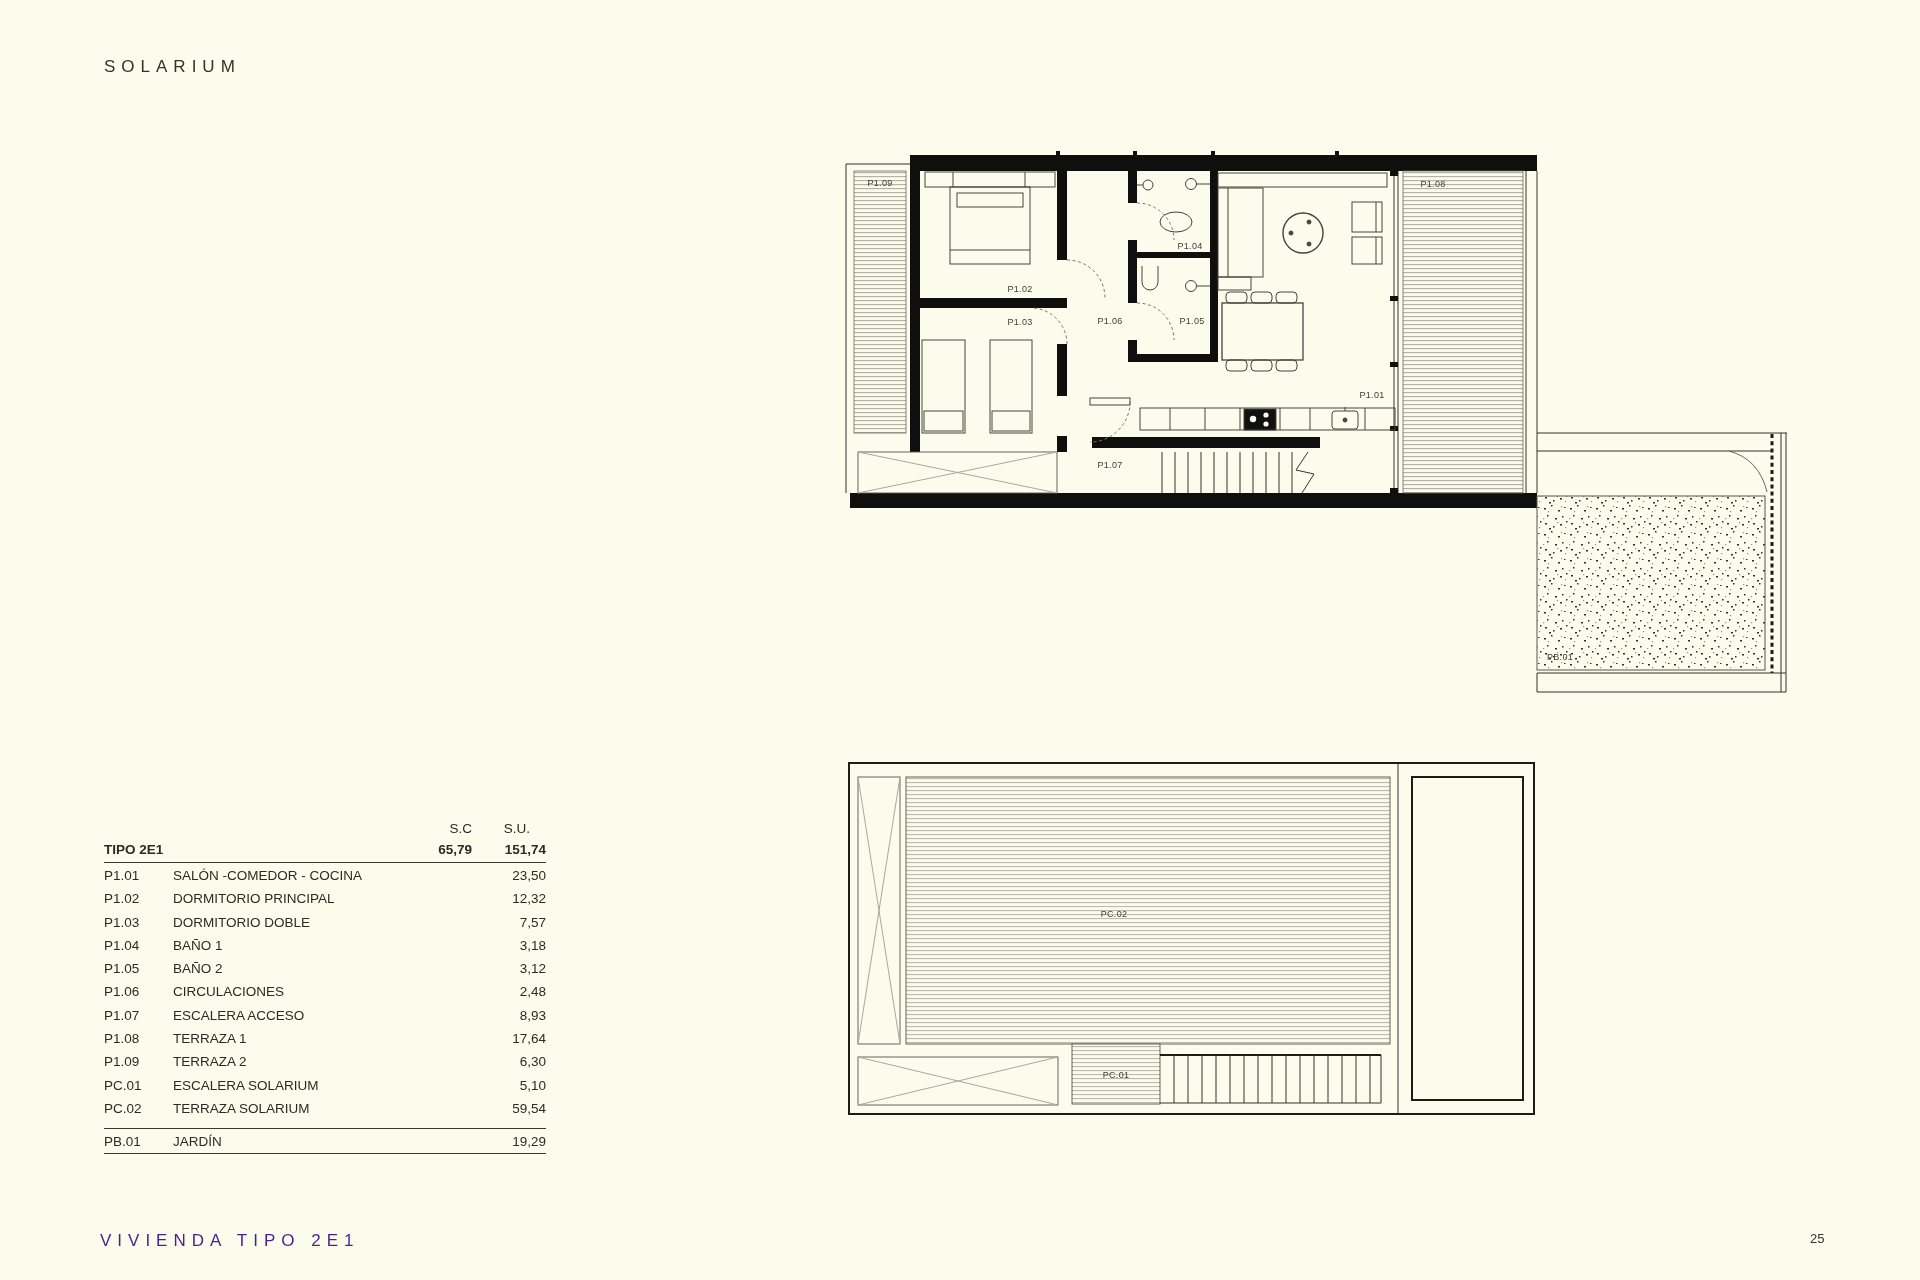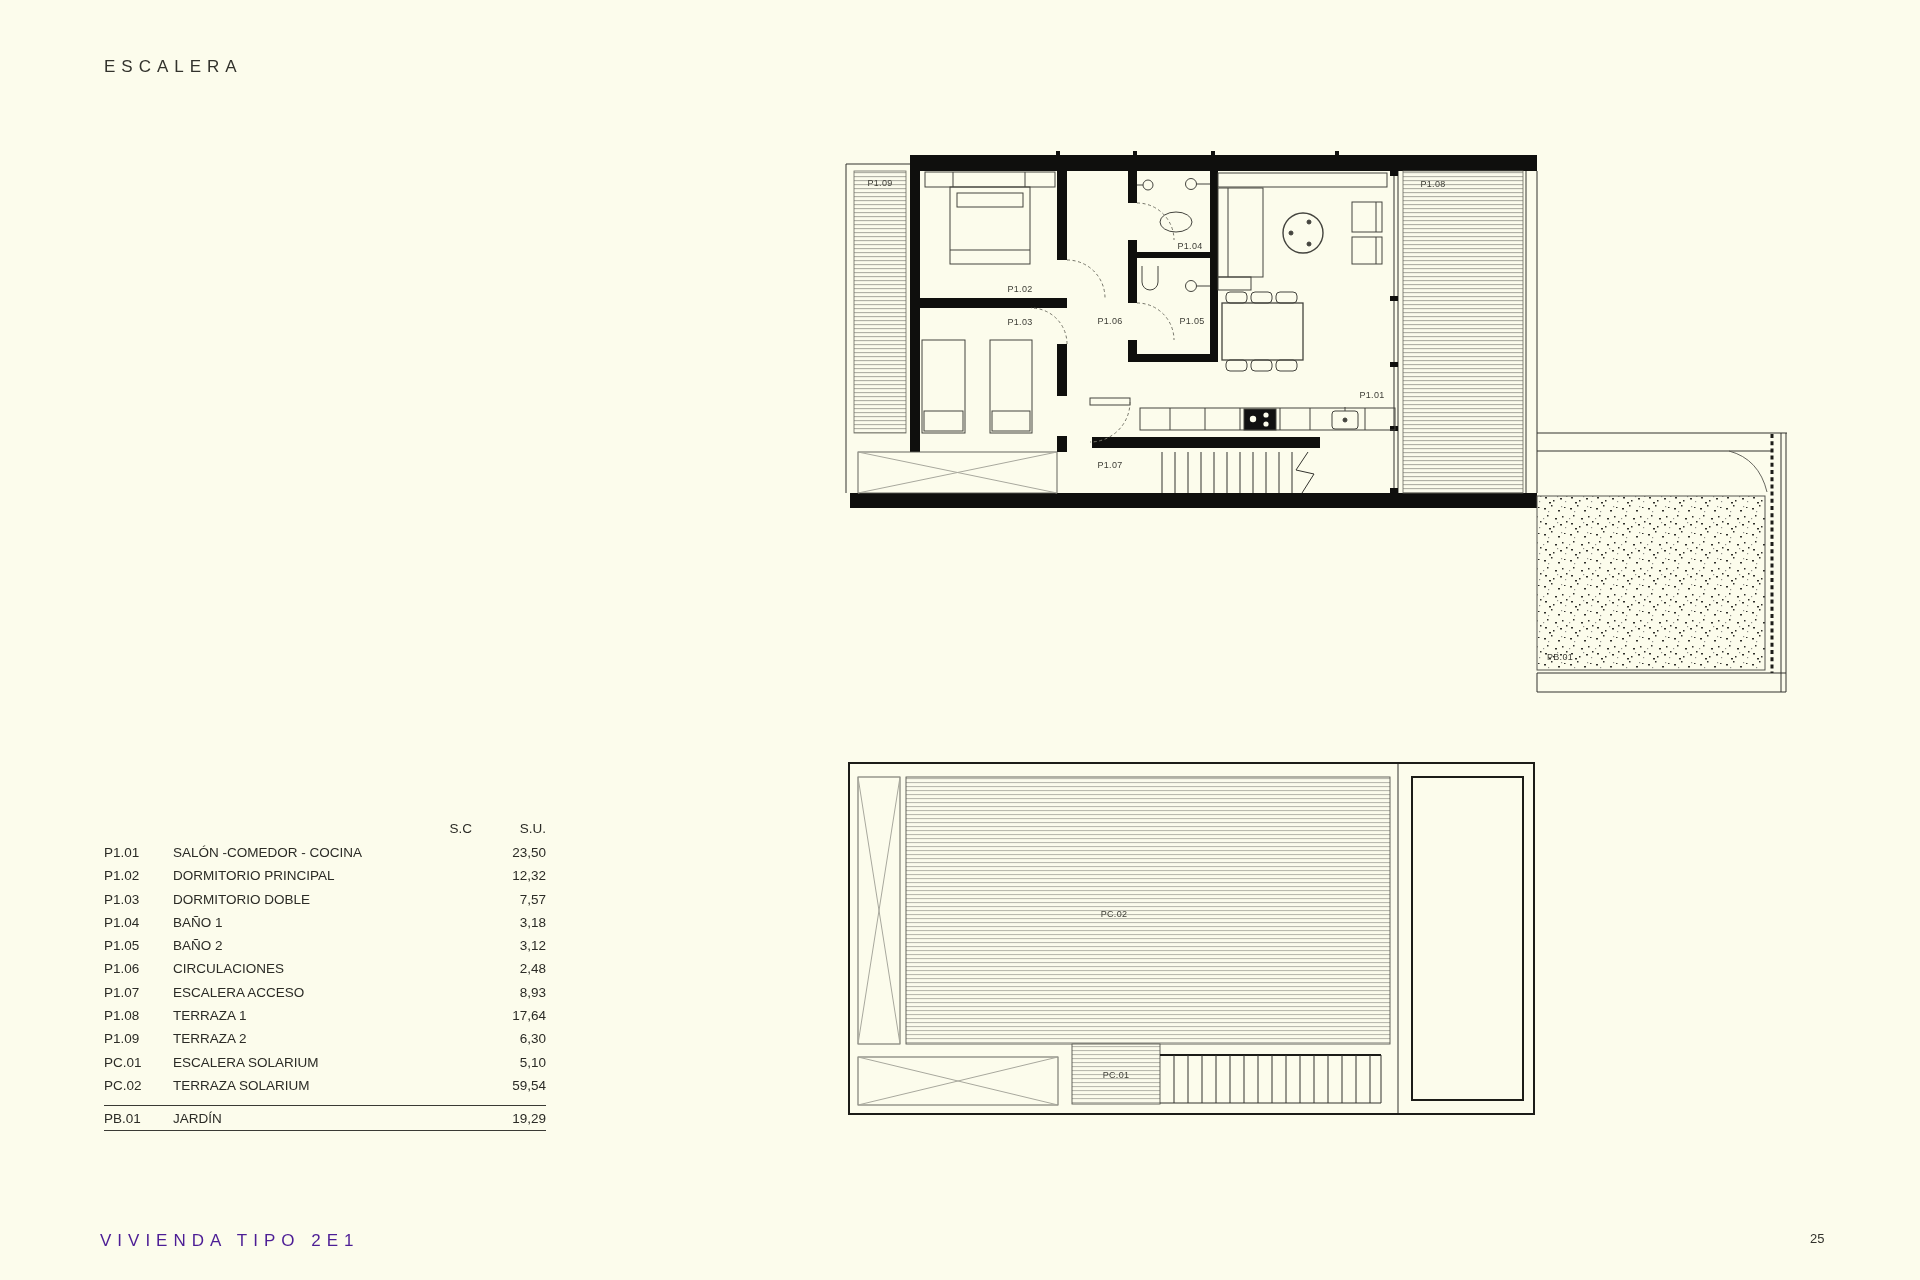--- a/index.html
+++ b/index.html
@@ -25,21 +25,21 @@
     font-size:13px;color:#32322c;margin-left:28px;
   }
   
   .areas-table{
     left:104px;top:818px;width:442px;
     font-size:13.5px;line-height:1;color:#2b2b26;
   }
   .t-head{position:relative;height:22px;}
   .t-head span{position:absolute;top:4px;}
   .t-head .c-sc{right:74px;margin-left:18px;}
-  .t-head .c-su{right:0;margin-left:9px;}
+  .t-head .c-su{right:16px;margin-left:9px;}
   .t-tipo{position:relative;height:22px;font-weight:bold;border-bottom:1.5px solid #3a3a34;}
   .t-tipo span{position:absolute;top:3px;}
   .t-tipo .c-code{left:0;}
   .t-tipo .c-sc{right:74px;}
   .t-tipo .c-su{right:0;}
   .t-row{position:relative;height:23.3px;}
   .t-row span{position:absolute;top:6px;}
   .t-row .c-code{left:0;}
   .t-row .c-name{left:69px;}
   .t-row .c-su{right:0;}
@@ -53,21 +53,21 @@
   .thin{stroke:#33332e;stroke-width:1;fill:none;}
   .thin2{stroke:#55554e;stroke-width:0.9;fill:none;}
   .furn{stroke:#44443e;stroke-width:1;fill:none;}
   .lite{stroke:#a8a89d;stroke-width:1;fill:none;}
   .door{stroke:#77776b;stroke-width:1;fill:none;stroke-dasharray:3 2.6;}
   .plan-label{font-family:"Liberation Sans",sans-serif;font-size:9px;fill:#3c3c35;letter-spacing:.3px;}
 </style>
 </head>
 <body>
 
-<div class="abs page-title">ESCALERA</div>
+<div class="abs page-title">SOLARIUM</div>
 
 <svg id="plan-top" class="plan" viewBox="0 0 960 580" xmlns="http://www.w3.org/2000/svg">
   <defs>
     <pattern id="deck" width="4" height="4" patternUnits="userSpaceOnUse">
       <rect width="4" height="4" fill="#fbfbec"></rect>
       <path d="M0,0.6 H4" stroke="#adada2" stroke-width="1.1"></path>
     </pattern>
     <pattern id="stip" width="26" height="26" patternUnits="userSpaceOnUse">
       <g fill="#2e2e29">
         <rect x="2" y="4" width="2" height="1.5"></rect>
@@ -267,20 +267,25 @@
   </g>
 <text x="266" y="155" text-anchor="middle" class="plan-label">PC.02</text>
     <text x="268" y="316" text-anchor="middle" class="plan-label">PC.01</text>
   </svg>
 
 <div class="abs areas-table">
   <div class="t-head">
     <span class="c-sc">S.C</span>
     <span class="c-su">S.U.</span>
   </div>
+  <div class="t-tipo">
+    <span class="c-code">TIPO 2E1</span>
+    <span class="c-sc">65,79</span>
+    <span class="c-su">151,74</span>
+  </div>
   <div id="table-rows">
       <div class="t-row">
         <span class="c-code">P1.01</span>
         <span class="c-name">SALÓN -COMEDOR - COCINA</span>
         <span class="c-su">23,50</span>
       </div>
       <div class="t-row">
         <span class="c-code">P1.02</span>
         <span class="c-name">DORMITORIO PRINCIPAL</span>
         <span class="c-su">12,32</span>

